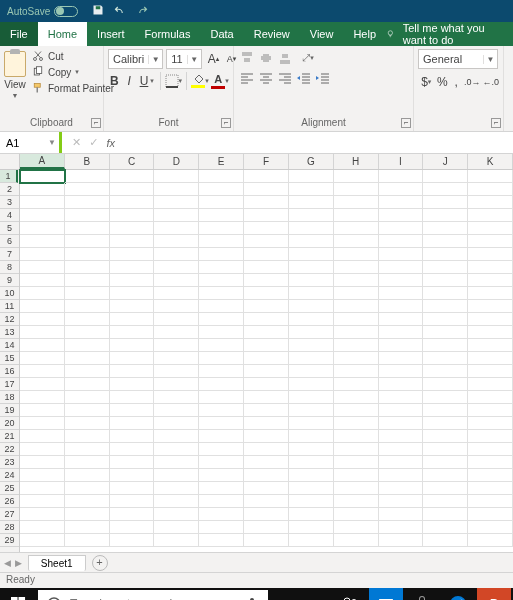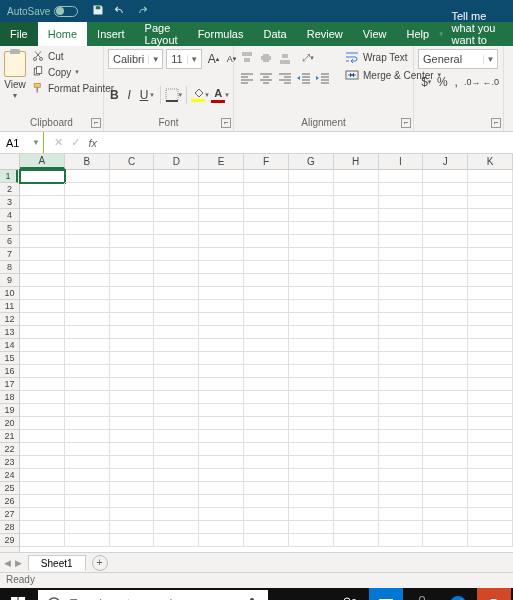--- a/index.html
+++ b/index.html
@@ -30,21 +30,21 @@
 
 
 .paste-btn { width: 36px; display: flex; flex-direction: column; align-items: center; gap: 2px; padding-top: 2px; }
 .paste-icon { width: 22px; height: 26px; border: 1px solid #c9a96a; background: #fff4dc; border-radius: 2px; position: relative; }
 .paste-icon::before { content:""; position:absolute; top:-3px; left:5px; width:10px; height:5px; background:#b3b3b3; border-radius:2px 2px 0 0;}
 .mini-list { display: flex; flex-direction: column; gap: 2px; font-size: 10px; }
 .mini-item { display: flex; align-items: center; gap: 4px; padding: 1px 2px; white-space: nowrap; }
 .mini-item svg { width: 12px; height: 12px; }
 
 
-.font-row1 { display: flex; gap: 3px; align-items: center; margin-bottom: 16px; }
+.font-row1 { display: flex; gap: 3px; align-items: center; margin-bottom: 2px; }
 .combo { height: 20px; border: 1px solid #c8c6c4; background: #fff; display: flex; align-items: center; font-size: 11px; }
 .combo .ct { padding: 0 4px; flex:1; }
 .combo .ar { width: 14px; text-align: center; color: #666; border-left: 1px solid #e0dfde; font-size:8px;}
 .font-name { width: 96px; }
 .font-size { width: 40px; }
 .stepper { display: flex; gap: 0; }
 .step-btn { width: 18px; height: 20px; display:flex; align-items:center; justify-content:center; font-size:10px; color:#444;}
 .font-row2 { display: flex; gap: 2px; align-items:center; }
 .fbtn { width: 20px; height: 20px; display:flex; align-items:center; justify-content:center; font-size:12px; }
 .fbtn.drop { width: 28px; }
@@ -60,21 +60,21 @@
 .wrap-btn, .merge-btn { display:flex; align-items:center; gap:4px; font-size:10px; padding:1px 3px; white-space:nowrap;}
 .wrap-btn svg, .merge-btn svg { width:14px; height:14px;}
 
 
 .num-col { display:flex; flex-direction:column; gap:3px;}
 .num-format { width: 80px; }
 .num-row { display:flex; gap:2px;}
 
 
 .fbar-row { height: 22px; border-bottom: 1px solid #d4d4d4; display:flex; align-items:stretch; background:#fff;}
-.namebox { width: 44px; border-right:1px solid #84cc16; display:flex; align-items:center;}
+.namebox { width: 62px; border-right:3px solid #84cc16; display:flex; align-items:center;}
 .namebox .ct { flex:1; padding:0 6px; font-size:11px;}
 .namebox .ar { width:14px; text-align:center; color:#888; font-size:8px;}
 .fbar-ctrls { display:flex; align-items:center; gap:8px; padding:0 10px; color:#bbb;}
 .fbar-ctrls .fx { font-style:italic; color:#666;}
 .fbar-input { flex:1; border:none; outline:none; padding:0 4px; font-size:11px;}
 
 
 .sheet { position: relative; height: 398px; overflow: hidden; }
 .corner { position:absolute; left:0; top:0; width:20px; height:16px; background:#f3f2f1; border-right:1px solid #ccc; border-bottom:1px solid #ccc;}
 .col-headers { position:absolute; left:20px; top:0; right:0; height:16px; display:flex; background:#f3f2f1; border-bottom:1px solid #ccc;}
@@ -127,21 +127,20 @@
     <span><svg viewBox="0 0 16 16">
           <path fill="none" stroke="#9ac7b3" stroke-width="1.5" d="M5 12a5 5 0 0 1 5-5h3m-2-3l3 3-3 3"></path>
         </svg></span>
   </div>
 </div>
 
 <div class="ribbon-tabs">
   <div class="tab file">File</div>
   <div class="tab active">Home</div>
   <div class="tab">Insert</div>
-  <div class="tab">Page Layout</div>
   <div class="tab">Formulas</div>
   <div class="tab">Data</div>
   <div class="tab">Review</div>
   <div class="tab">View</div>
   <div class="tab">Help</div>
   <div class="tellme">
     <svg viewBox="0 0 16 16">
         <circle cx="8" cy="6" r="4" fill="none" stroke="#fff"></circle>
         <path stroke="#fff" d="M6 11h4M7 13h2"></path>
       </svg>
@@ -293,36 +292,20 @@
                 <path stroke="#666" d="M5 2h8M5 5h8M5 8h8M5 11h8"></path>
                 <path fill="#3a7bc8" d="M3 4L0 6l3 2z"></path>
               </svg>
             </div>
           <div class="abtn">
               <svg viewBox="0 0 14 12">
                 <path stroke="#666" d="M5 2h8M5 5h8M5 8h8M5 11h8"></path>
                 <path fill="#3a7bc8" d="M0 4l3 2-3 2z"></path>
               </svg>
             </div>
-        </div>
-      </div>
-      <div class="align-col2">
-        <div class="wrap-btn">
-          <svg viewBox="0 0 14 14">
-              <path stroke="#3a7bc8" fill="none" d="M1 3h12M1 7h9a2 2 0 0 1 0 4H7m1-2l-2 2 2 2M1 11h3"></path>
-            </svg>
-          <span>Wrap Text</span>
-        </div>
-        <div class="merge-btn">
-          <svg viewBox="0 0 14 14">
-              <rect x="1" y="3" width="12" height="8" fill="none" stroke="#666"></rect>
-              <path stroke="#3a7bc8" d="M3 7h3M8 7h3M5 5l2 2-2 2M9 5l-2 2 2 2"></path>
-            </svg>
-          <span>Merge &amp; Center</span>
-          <span style="font-size:7px;color:#666">▾</span>
         </div>
       </div>
     </div>
     <div class="group-label">Alignment</div>
     <div class="dlaunch">⌐</div>
   </div>
 
   <div class="group" style="width:90px">
     <div class="num-col">
       <div class="combo num-format">

